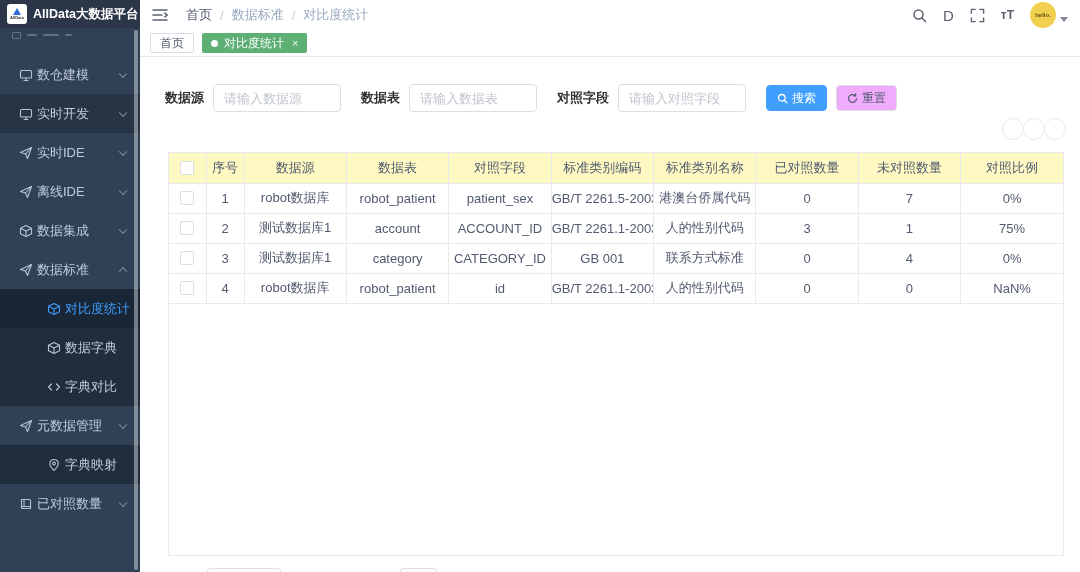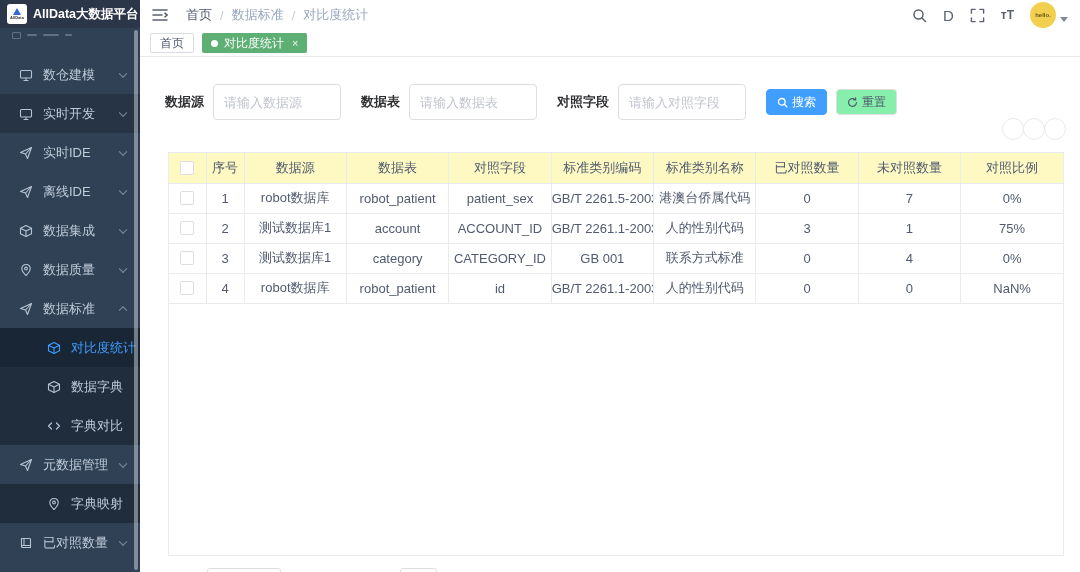--- a/index.html
+++ b/index.html
@@ -20,21 +20,21 @@
     white-space:nowrap; }
   .partial-item { height:18px; display:flex; align-items:flex-start; padding:2px 0 0 12px;
     opacity:.55; }
   .partial-ic { width:9px; height:7px; border:1px solid #8a97a7; border-radius:1px; margin-top:2px;}
   .partial-dash { height:2px; background:#8a97a7; border-radius:1px; margin:4px 0 0 6px; }
   .menu { padding-top:9px; }
   .mi { position:relative; display:flex; align-items:center; height:39px;
     padding-left:18px; color:#bfcbd9; font-size:13px; cursor:pointer; white-space:nowrap; }
   .mi .mi-icon { width:15px; height:15px; display:inline-flex; align-items:center;
     justify-content:center; color:#b7c3d2; flex:none; }
-  .mi .mi-label { margin-left:10px; }
+  .mi .mi-label { margin-left:4px; }
   .mi.hl { background:#263445; }
   .mi.sub { background:#1f2d3d; padding-left:46px; }
   .mi.sub.active { background:#182635; color:#409eff; }
   .mi.sub.active .mi-icon { color:#409eff; }
   .chev { position:absolute; right:14px; top:50%; width:6px; height:6px;
     border-right:1.4px solid #7d8a9a; border-bottom:1.4px solid #7d8a9a; }
   .chev.down { transform:translateY(-70%) rotate(45deg); }
   .chev.up   { transform:translateY(-30%) rotate(-135deg); }
   .side-scroll { position:absolute; right:2px; top:30px; bottom:2px; width:4px;
     background:rgba(255,255,255,.4); border-radius:2px; }
@@ -66,28 +66,28 @@
     font-size:12px; border-radius:2px; cursor:pointer; }
   .tab.plain { border:1px solid #d8dce5; color:#515a6e; background:#fff; }
   .tab.active { background:#5daf74; color:#fff; gap:6px; }
   .tab.active .dot { width:7px; height:7px; border-radius:50%; background:#fff; }
   .tab.active .close { font-size:11px; opacity:.9; margin-left:2px; }
 
   
   .content { position:relative; height:515px; background:#fff; overflow:hidden; }
   .filter-row { position:absolute; left:25px; top:27px; display:flex; align-items:center; }
   .f-label { font-size:13px; font-weight:bold; color:#303133; margin-right:9px; white-space:nowrap;}
-  .f-input { width:128px; height:36px; border:1px solid #dcdee2; border-radius:4px;
+  .f-input { width:128px; height:28px; border:1px solid #dcdee2; border-radius:4px;
     padding:4px 10px; font-size:13px; color:#515a6e; outline:none; margin-right:20px;
     font-family:inherit; }
   .f-input::placeholder { color:#c0c4cc; }
   .btn { height:26px; display:inline-flex; align-items:center; gap:4px; padding:0 10px;
     font-size:12px; border-radius:4px; cursor:pointer; border:1px solid transparent; }
   .btn.primary { background:#409eff; border-color:#409eff; color:#fff; margin-left:0;justify-content:flex-end; }
-  .btn.ghost { background:#86efac; border-color:#dcdee2; color:#515a6e; margin-left:9px; }
+  .btn.ghost { background:#f0abfc; border-color:#dcdee2; color:#515a6e; margin-left:9px; }
   .circles { position:absolute; top:61px; right:14px; display:flex; }
   .circle { width:22px; height:22px; border:1px solid #e8eaec; border-radius:50%;
     background:#fff; margin-left:-1px; cursor:pointer; }
 
   .table-wrap { position:absolute; left:28px; right:16px; top:95px; bottom:16px;
     border:1px solid #e8eaec; background:#fff; }
   table { width:100%; border-collapse:collapse; table-layout:fixed; }
   th, td { font-size:13px; color:#515a6e; text-align:center; height:30px;
     border-bottom:1px solid #e8eaec; border-right:1px solid #e8eaec;
     font-weight:normal; overflow:hidden; white-space:nowrap; }
@@ -164,30 +164,20 @@
     <span class="chev down"></span>
   </div>
       <div class="mi">
     <span class="mi-icon">
           <svg width="14" height="14" viewBox="0 0 14 14" fill="none" stroke="currentColor" stroke-width="1.1" stroke-linejoin="round">
             <path d="M7 1.5 12.5 4.25V9.75L7 12.5 1.5 9.75V4.25Z"></path>
             <path d="M1.5 4.25 7 7l5.5-2.75M7 7v5.5"></path>
           </svg>
         </span>
     <span class="mi-label">数据集成</span>
-    <span class="chev down"></span>
-  </div>
-      <div class="mi">
-    <span class="mi-icon">
-          <svg width="14" height="14" viewBox="0 0 14 14" fill="none" stroke="currentColor" stroke-width="1.1" stroke-linejoin="round">
-            <path d="M7 12.5C7 12.5 2.8 8.6 2.8 5.6 2.8 3.2 4.6 1.5 7 1.5s4.2 1.7 4.2 4.1C11.2 8.6 7 12.5 7 12.5Z"></path>
-            <circle cx="7" cy="5.5" r="1.4"></circle>
-          </svg>
-        </span>
-    <span class="mi-label">数据质量</span>
     <span class="chev down"></span>
   </div>
       <div class="mi">
     <span class="mi-icon">
           <svg width="14" height="14" viewBox="0 0 14 14" fill="none" stroke="currentColor" stroke-width="1.1" stroke-linecap="round" stroke-linejoin="round">
             <path d="M1.5 6.5 12.5 1.5 8.5 12.5 6.5 8Z"></path>
             <path d="M6.5 8 12.5 1.5"></path>
           </svg>
         </span>
     <span class="mi-label">数据标准</span>

